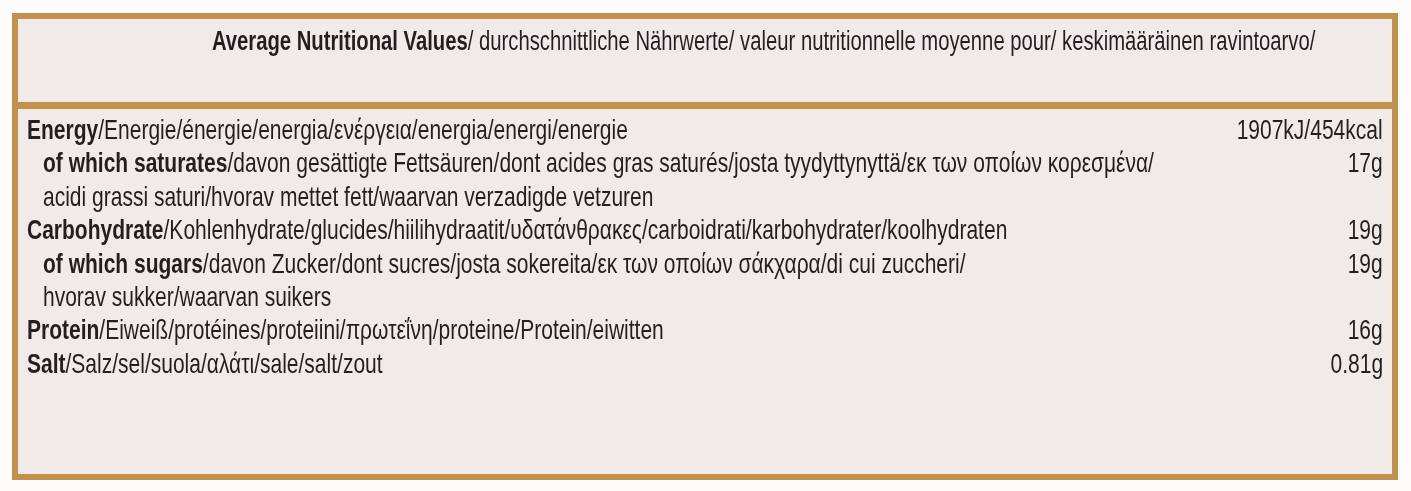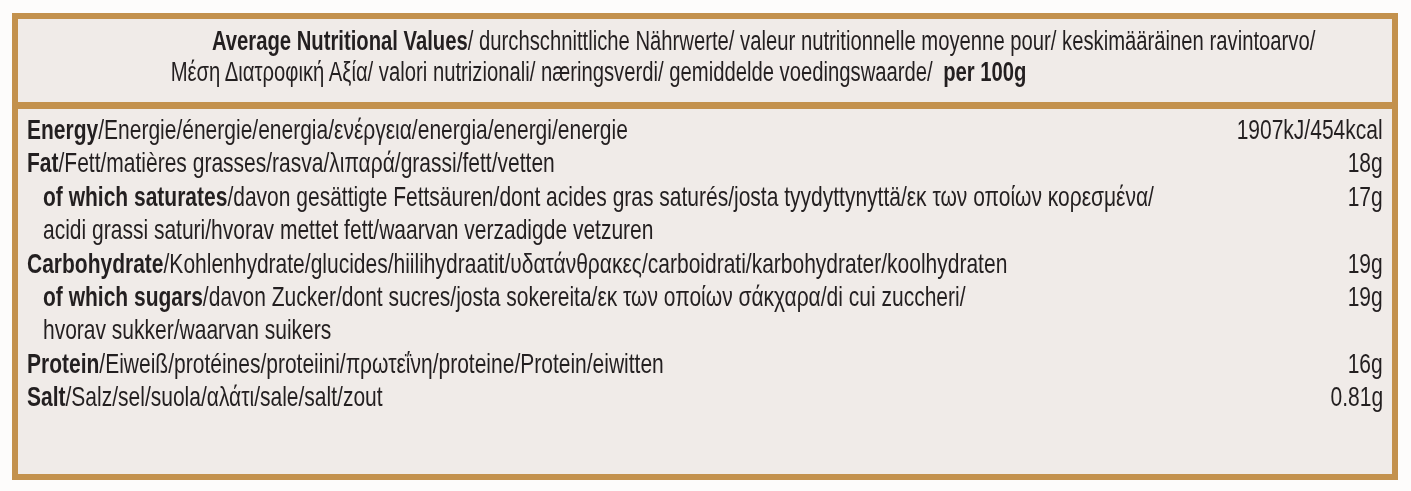--- a/index.html
+++ b/index.html
@@ -70,42 +70,32 @@
 </style>
 </head>
 <body>
 
 <div class="label-wrap">
 
   <div class="hdr">
     <div class="hline">
       <span><b>Average Nutritional Values</b><span>/ durchschnittliche Nährwerte/ valeur nutritionnelle moyenne pour/ keskimääräinen ravintoarvo/</span></span>
     </div>
-    <div class="hline">
-      <span><span>Μέση Διατροφική Αξία/ valori nutrizionali/ næringsverdi/ gemiddelde voedingswaarde/</span><b class="per100">per 100g</b></span>
-    </div>
   </div>
 
   <div class="tbl">
 
     <div class="row">
       <div class="lbl">
         <div class="l1"><b>Energy</b><span>/Energie/énergie/energia/ενέργεια/energia/energi/energie</span></div>
 
       </div>
       <div class="val">1907kJ/454kcal</div>
     </div>
 
-    <div class="row">
-      <div class="lbl">
-        <div class="l1"><b>Fat</b><span>/Fett/matières grasses/rasva/λιπαρά/grassi/fett/vetten</span></div>
-
-      </div>
-      <div class="val">18g</div>
-    </div>
 
     <div class="row indent">
       <div class="lbl">
         <div class="l1"><b>of which saturates</b><span>/davon gesättigte Fettsäuren/dont acides gras saturés/josta tyydyttynyttä/εκ των οποίων κορεσμένα/</span></div>
         <div class="l2">acidi grassi saturi/hvorav mettet fett/waarvan verzadigde vetzuren</div>
       </div>
       <div class="val">17g</div>
     </div>
 
     <div class="row">

